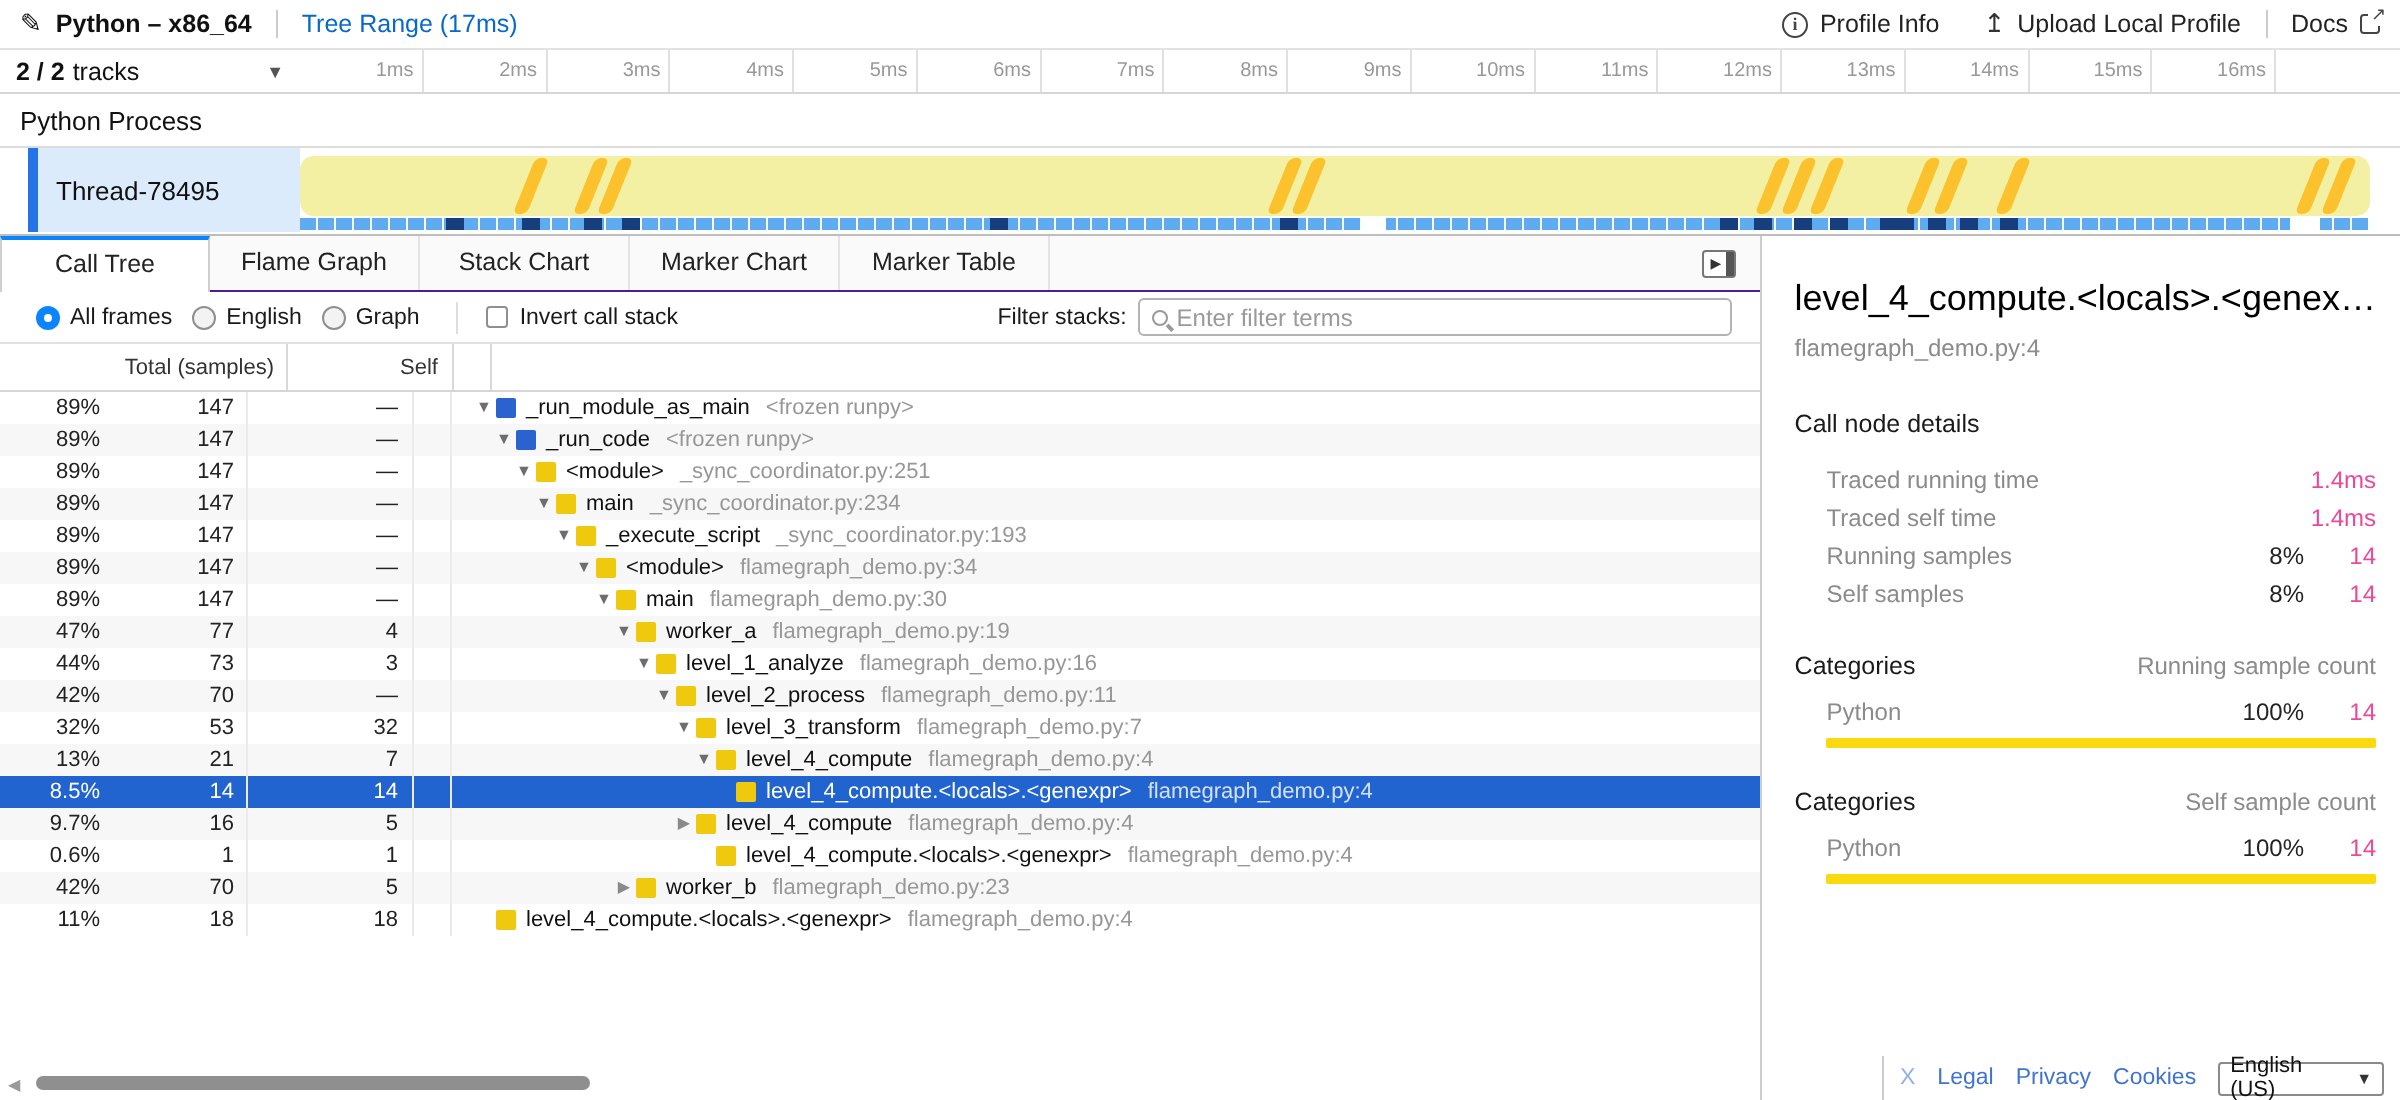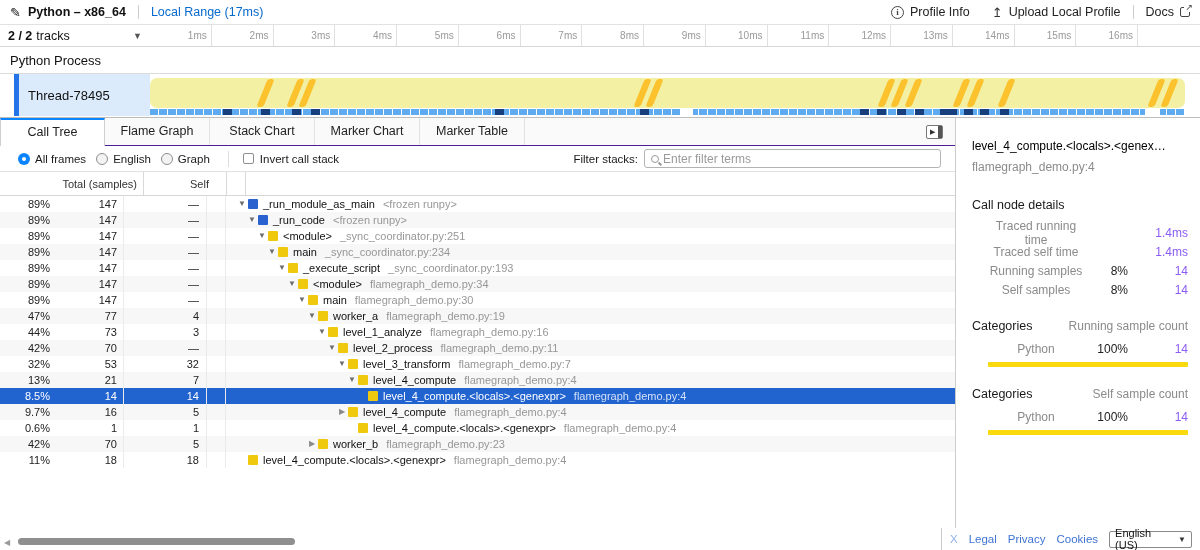--- a/index.html
+++ b/index.html
@@ -68,21 +68,21 @@
   .filter-wrap { width:297px; height:19px; border:1px solid #b3b3b3; border-radius:3px; display:flex; align-items:center; background:#fff; margin-right:6px; }
   .search-ico { position:relative; width:8px; height:8px; border:1.4px solid #999; border-radius:50%; margin:0 4px 0 6px; flex:none; }
   .search-ico::after { content:""; position:absolute; width:1.6px; height:4px; background:#999; transform:rotate(-45deg); left:7px; top:6px; }
   .filter-wrap input { border:none; outline:none; flex:1; font-size:12px; font-family:inherit; color:#333; background:transparent; }
   .filter-wrap input::placeholder { color:#9a9a9a; }
 
   .linkrow { height:24px; display:flex; align-items:center; padding-left:10px; font-size:12px; }
 
   .thead { height:24px; display:flex; align-items:center; border-bottom:1px solid #d6d6d6; font-size:11px; color:#333; }
   .c-total { width:144px; text-align:right; padding-right:6px; border-right:1px solid #d9d9d9; height:100%; display:flex; align-items:center; justify-content:flex-end; }
-  .c-self { width:83px; text-align:right; padding-right:17px; border-right:1px solid #d9d9d9; height:100%; display:flex; align-items:center; justify-content:flex-end; }
+  .c-self { width:83px; text-align:right; padding-right:7px; border-right:1px solid #d9d9d9; height:100%; display:flex; align-items:center; justify-content:flex-end; }
   .c-icon { width:19px; border-right:1px solid #d9d9d9; height:100%; }
   .c-tree { flex:1; height:100%; }
 
   .rows { font-size:11px; }
   .trow { height:16px; display:flex; align-items:stretch; line-height:16px; cursor:default; }
   .trow:nth-child(even) { background:#f7f7f7; }
   .trow .cell1 { width:124px; display:flex; border-right:1px solid #ebebeb; }
   .trow .pct { width:50px; text-align:right; color:#222; }
   .trow .tot { flex:1; text-align:right; padding-right:6px; color:#222; }
   .trow .selfv { width:83px; text-align:right; padding-right:7px; border-right:1px solid #ebebeb; color:#222; }
@@ -95,28 +95,28 @@
   .floc { color:#979797; margin-left:8px; }
   .trow.selected, .trow.selected .pct, .trow.selected .tot, .trow.selected .selfv, .trow.selected .fname, .trow.selected .twisty { color:#fff; }
   .trow.selected .floc { color:#d3e1f8; }
 
   .hscroll { position:absolute; left:0; right:0; bottom:0; height:16px; background:#fff; }
   .hs-arrow { position:absolute; left:4px; top:4px; font-size:8px; color:#9a9a9a; }
   .hs-thumb { position:absolute; left:18px; top:4px; width:277px; height:7px; background:#8f8f8f; border-radius:4px; cursor:pointer; }
 
   
   .sb-inner { padding:14px 12px 0 16px; }
-  .sb-title { font-size:12px; color:#000; margin-top:7px; white-space:nowrap; overflow:hidden; }
+  .sb-title { font-size:18px; color:#000; margin-top:7px; white-space:nowrap; overflow:hidden; }
   .sb-file { font-size:12px; color:#8b8b8b; margin-top:7px; }
   .sb-section { font-size:12.5px; color:#1a1a1a; margin-top:24px; }
   .sb-details { margin-top:11px; }
   .sb-drow { display:flex; height:19px; align-items:center; font-size:12px; }
-  .sb-dlabel { flex:1; color:#8b8b8b; padding-left:16px;text-align:center; }
+  .sb-dlabel { flex:1; color:#8b8b8b; padding-left:16px; }
   .sb-dpct { width:44px; text-align:right; color:#222; }
-  .sb-dval { width:36px; text-align:right; color:#8b5cf6;margin-left:24px; }
+  .sb-dval { width:36px; text-align:right; color:#ec4899; }
   .sb-cathead { display:flex; margin-top:20px; font-size:12.5px; }
   .sb-cathead .l { color:#1a1a1a; }
   .sb-cathead .r { margin-left:auto; color:#8b8b8b; font-size:12px; }
   .sb-catrow { display:flex; height:19px; align-items:center; font-size:12px; margin-top:6px; }
   .sb-bar { height:5px; margin:4px 0 2px 16px; border-radius:1px; }
 
   
   .legalbar { position:absolute; right:0; bottom:0; width:259px; height:22px; background:#fff; border-left:1px solid #ccc; display:flex; align-items:center; padding:0 8px; gap:11px; font-size:11.5px; }
   .legalbar .lx { color:#8fb0e8; cursor:pointer; }
   .legalbar .ll { color:#3f74d2; cursor:pointer; }
@@ -125,21 +125,21 @@
 </style>
 </head>
 <body>
 
 <div class="app">
 
   <div class="topbar">
     <span class="pencil">✎</span>
     <span class="apptitle">Python – x86_64</span>
     <span class="vsep"></span>
-    <span class="link">Local Range (17ms)</span>
+    <span class="link">Tree Range (17ms)</span>
     <span class="spacer"></span>
     <span class="tb-btn">
       <span class="info-ico">i</span>
       <span>Profile Info</span>
     </span>
     <span class="tb-btn">
       <span class="up-ico">↥</span>
       <span>Upload Local Profile</span>
     </span>
     <span class="vsep"></span>

